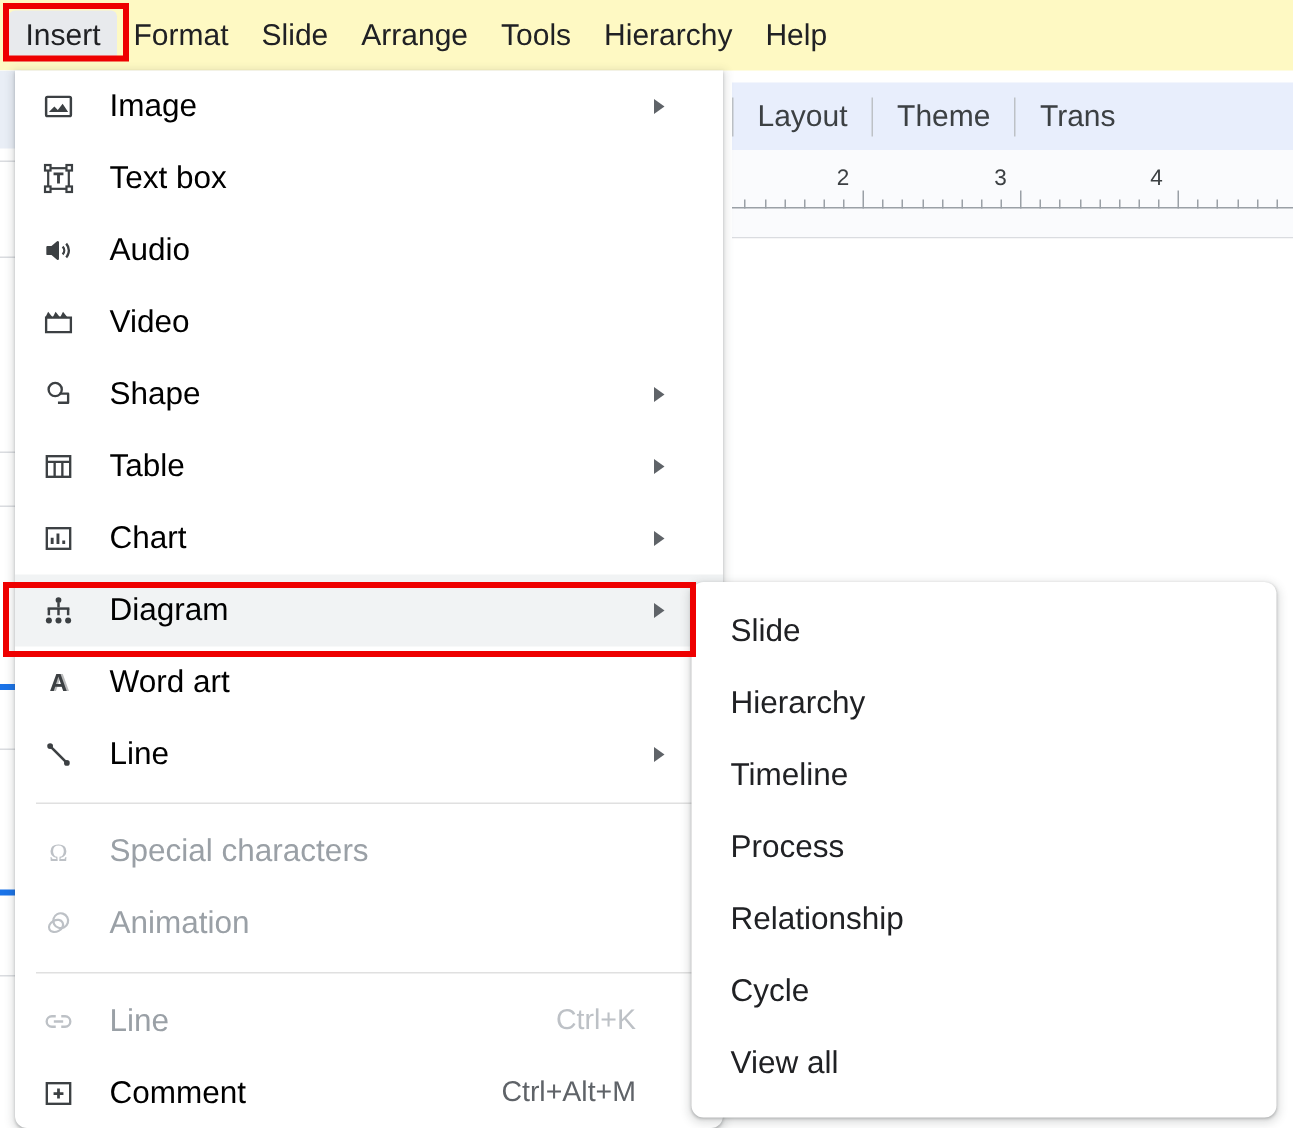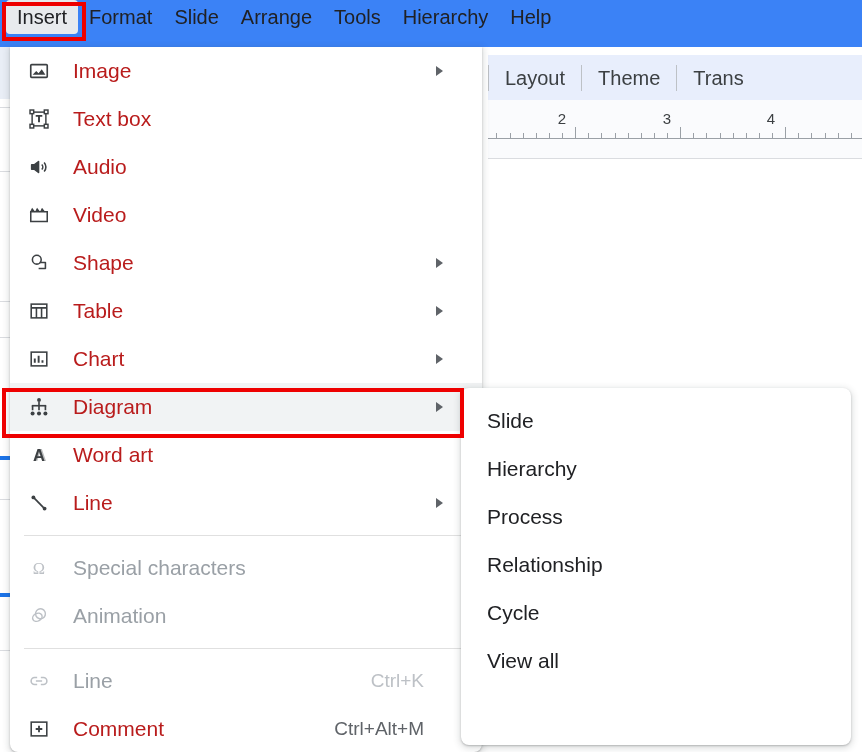--- a/index.html
+++ b/index.html
@@ -21,23 +21,23 @@
     position: absolute;
     inset: 0;
     background: #ffffff;
   }
 
   
   #menubar {
     position: absolute;
     left: 0; top: 0;
     width: 862px; height: 47px;
-    background: #3b82f6;
+    background: #fef9c3;
     display: flex;
-    align-items: flex-start;
+    align-items: center;
     padding-left: 6px;
     box-sizing: border-box;
   }
   .menubar-item {
     font-size: 20px;
     color: #202124;
     padding: 4px 11px;
     border-radius: 4px;
     line-height: 26px;
     white-space: nowrap;
@@ -167,21 +167,21 @@
     width: 34px;
     flex: 0 0 34px;
     display: flex;
     align-items: center;
     justify-content: flex-start;
     color: #3c4043;
   }
   .mi-icon svg { display: block; }
   .mi-label {
     font-size: 21px;
-    color: #b91c1c;
+    color: #000000;
     line-height: 26px;
     white-space: nowrap;
     margin-left: 11px;
   }
   .mi-accel {
     position: absolute;
     right: 58px;
     font-size: 19px;
     color: #5f6368;
     white-space: nowrap;
@@ -472,20 +472,23 @@
 </div>
 
 <div id="diagram-submenu">
     <div class="sub-item">
       <span class="sub-label">Slide</span>
     </div>
     <div class="sub-item">
       <span class="sub-label">Hierarchy</span>
     </div>
     <div class="sub-item">
+      <span class="sub-label">Timeline</span>
+    </div>
+    <div class="sub-item">
       <span class="sub-label">Process</span>
     </div>
     <div class="sub-item">
       <span class="sub-label">Relationship</span>
     </div>
     <div class="sub-item">
       <span class="sub-label">Cycle</span>
     </div>
     <div class="sub-item">
       <span class="sub-label">View all</span>

